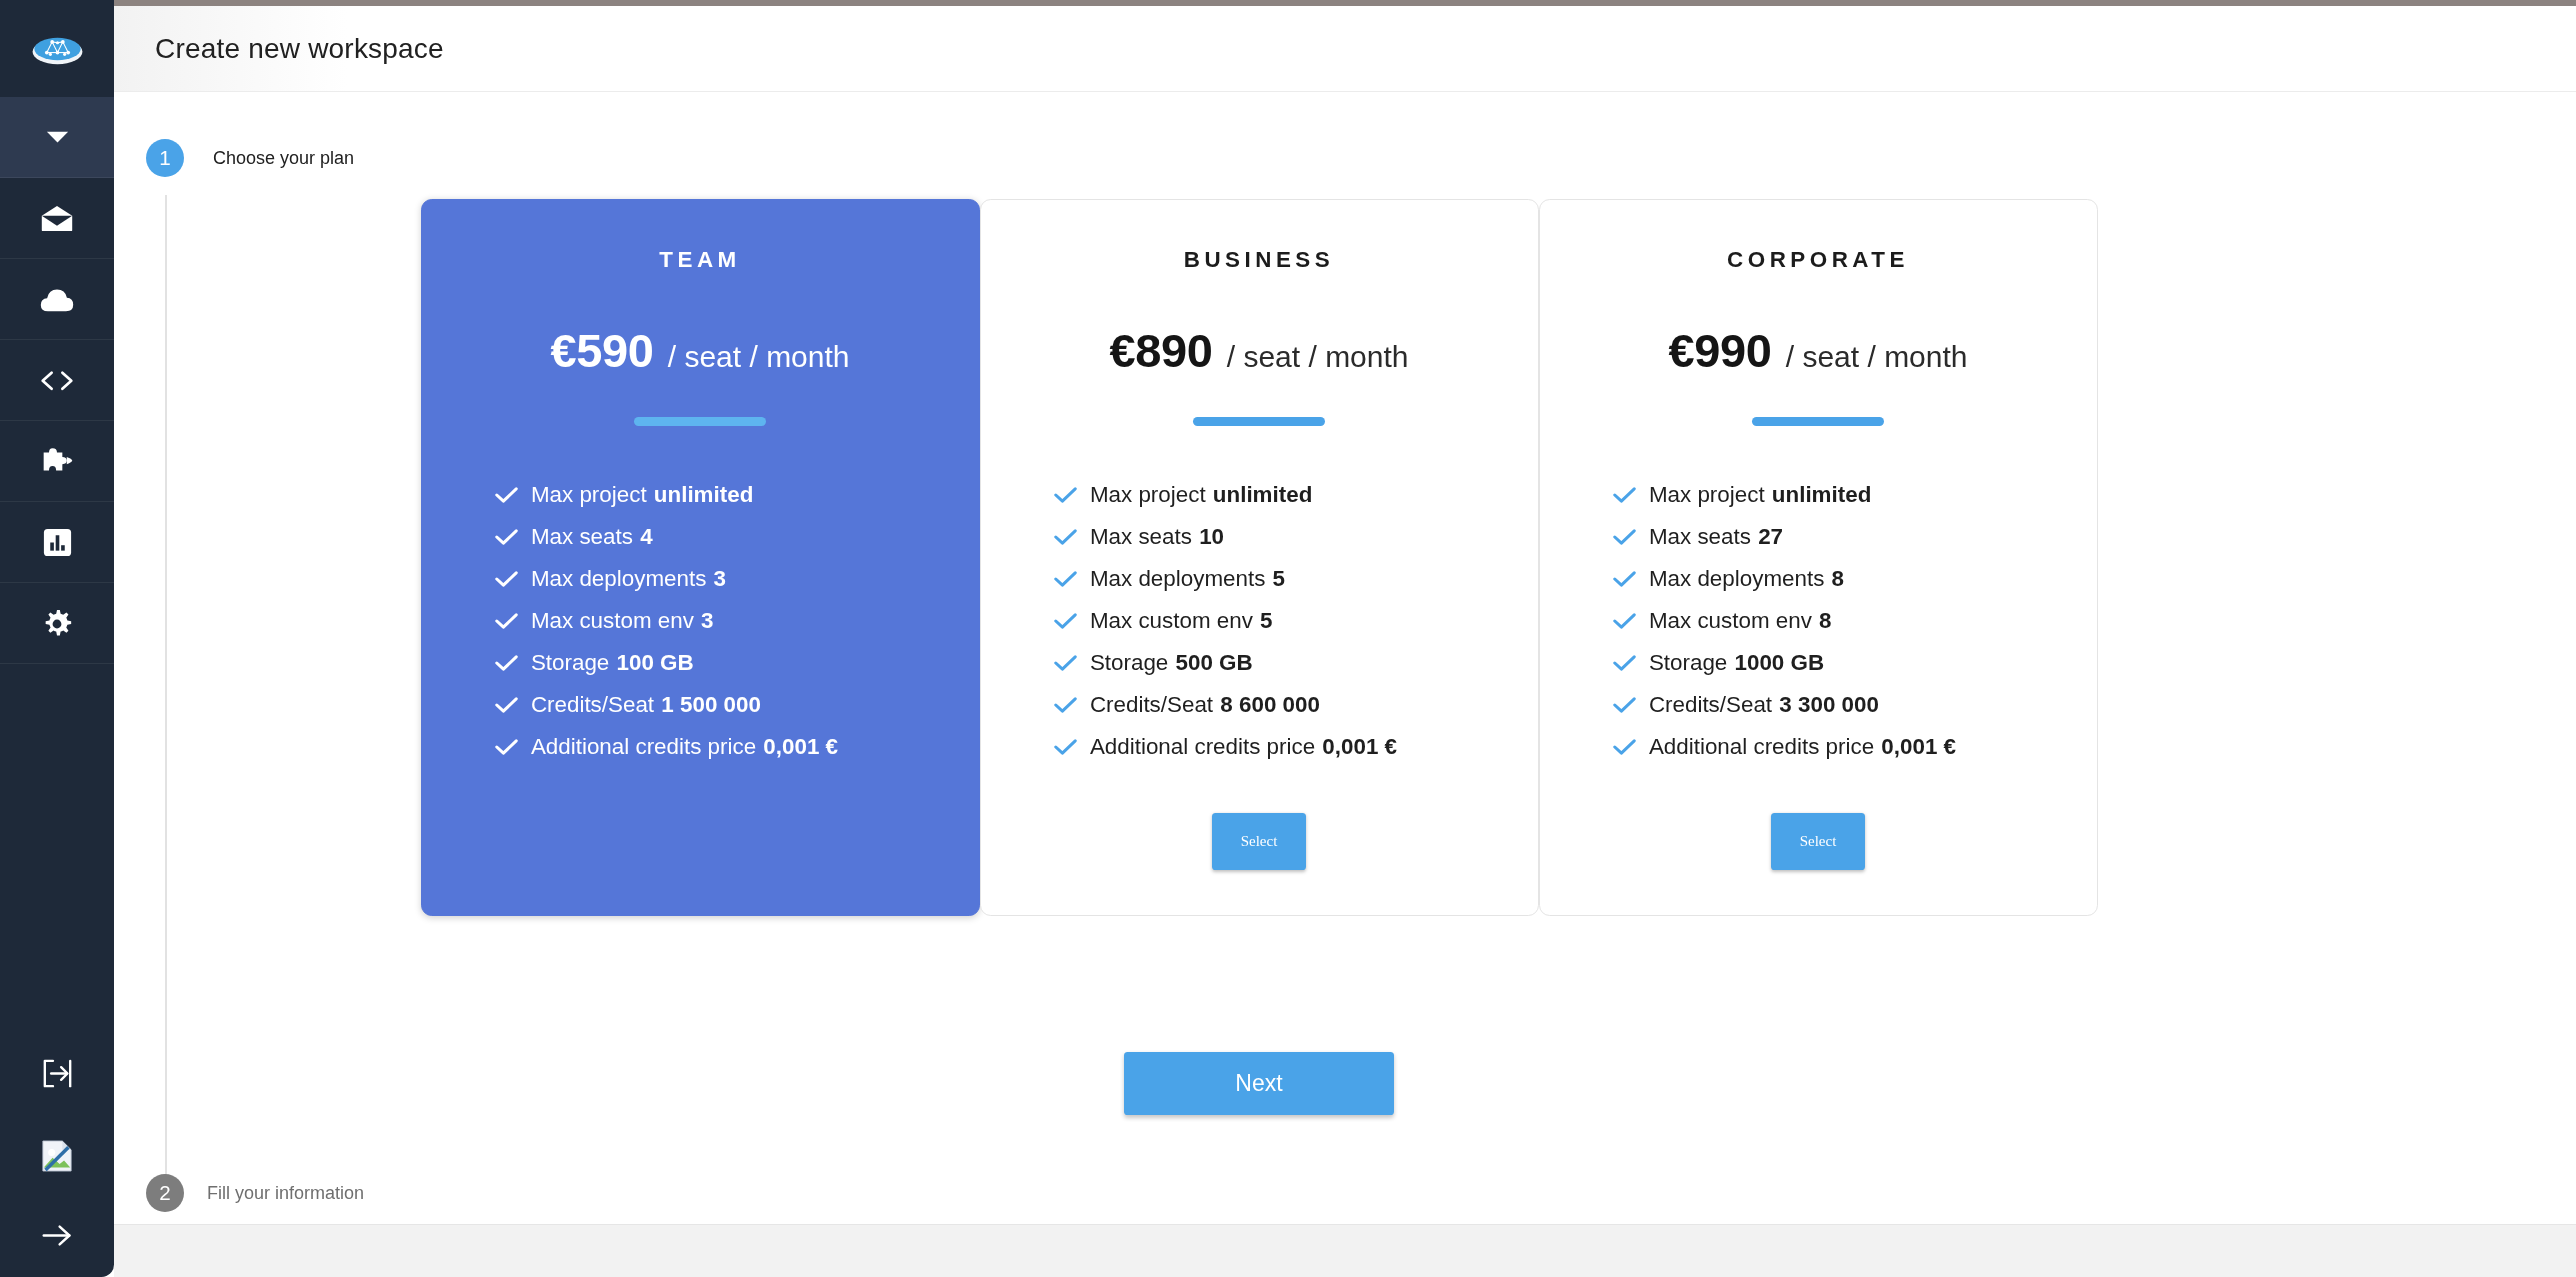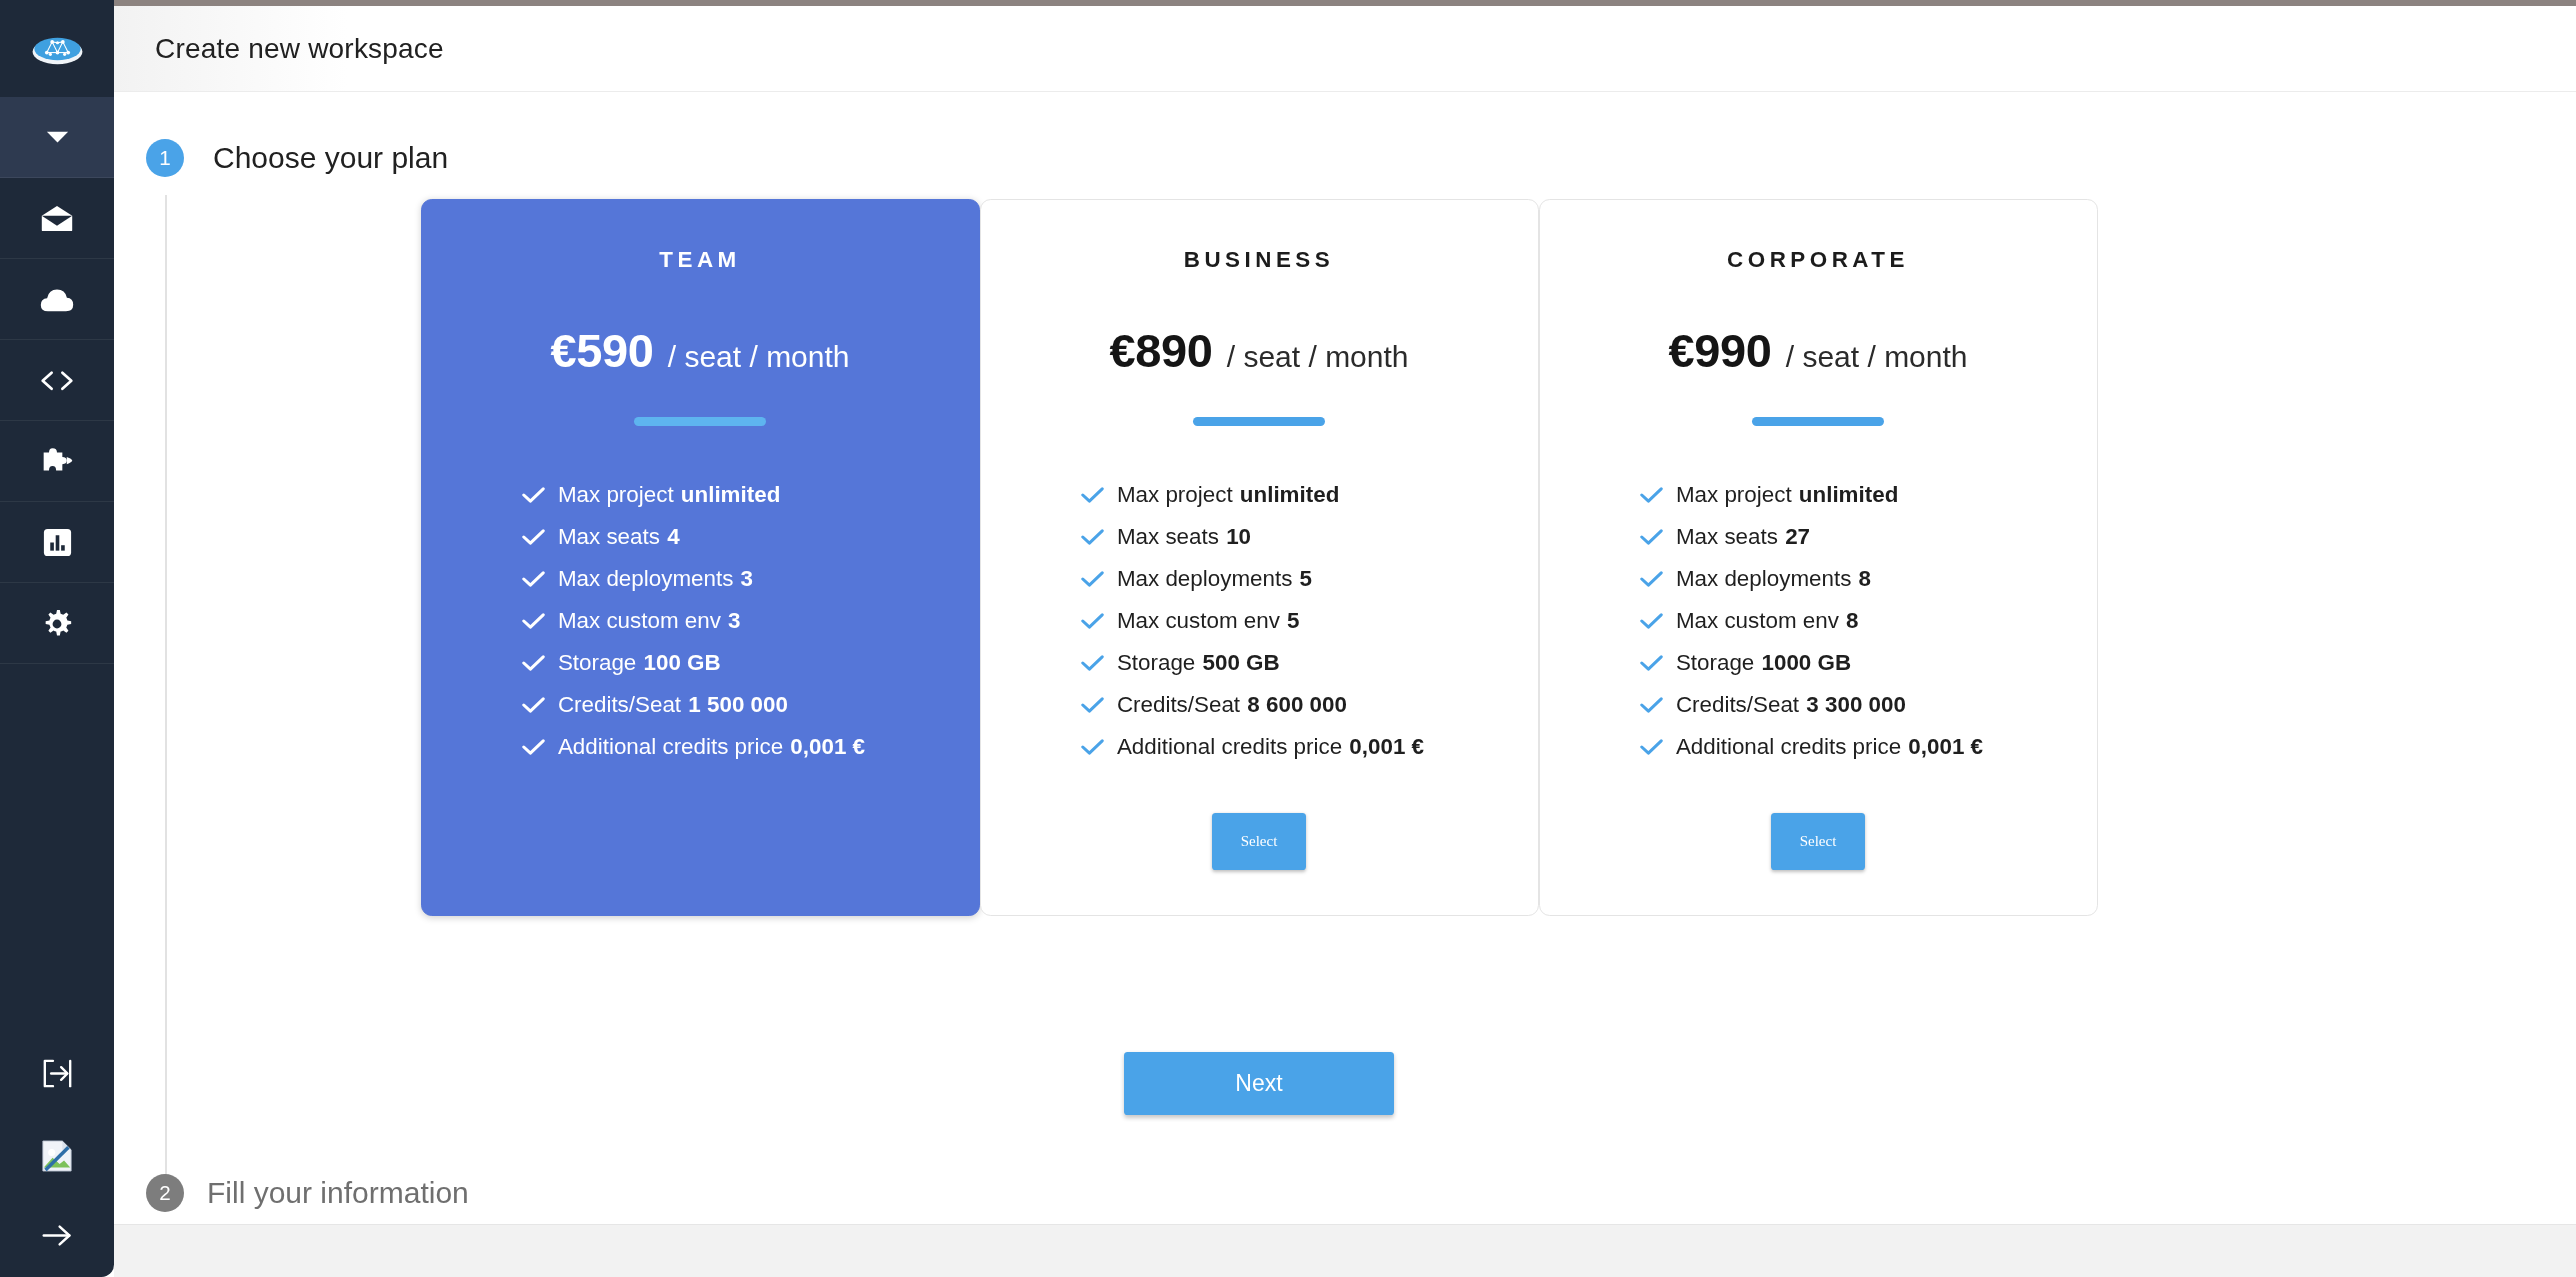--- a/index.html
+++ b/index.html
@@ -109,21 +109,21 @@
     border-radius: 50%;
     display: flex; align-items: center; justify-content: center;
     color: #ffffff;
     font-size: 20.6px;
     flex: 0 0 auto;
   }
   .step-bubble.active { background: #4aa3e8; }
   .step-bubble.inactive { background: #7d7d7d; }
   .step-label {
     margin-left: 29px;
-    font-size: 30px;
+    font-size: 18px;
     color: #212121;
     text-align: right;
   }
   .step-label.inactive { color: #6f6f6f; }
 
   #step-line {
     position: absolute;
     left: 51px;
     top: 103px;
     width: 1.8px;
@@ -199,21 +199,21 @@
     width: 132px; height: 9px;
     border-radius: 5.4px;
     background: #4aa3e8;
   }
   .plan-card.selected .plan-rule { background: #5eb4ef; }
 
   .plan-features {
     margin-top: 48px;
     list-style: none;
     width: 100%;
-    padding-left: 100px;
+    padding-left: 73px;
   }
   .plan-features li {
     display: flex;
     align-items: flex-start;
     font-size: 22.4px;
     color: #1f1f1f;
     line-height: 42px;
   }
   .check {
     flex: 0 0 auto;

